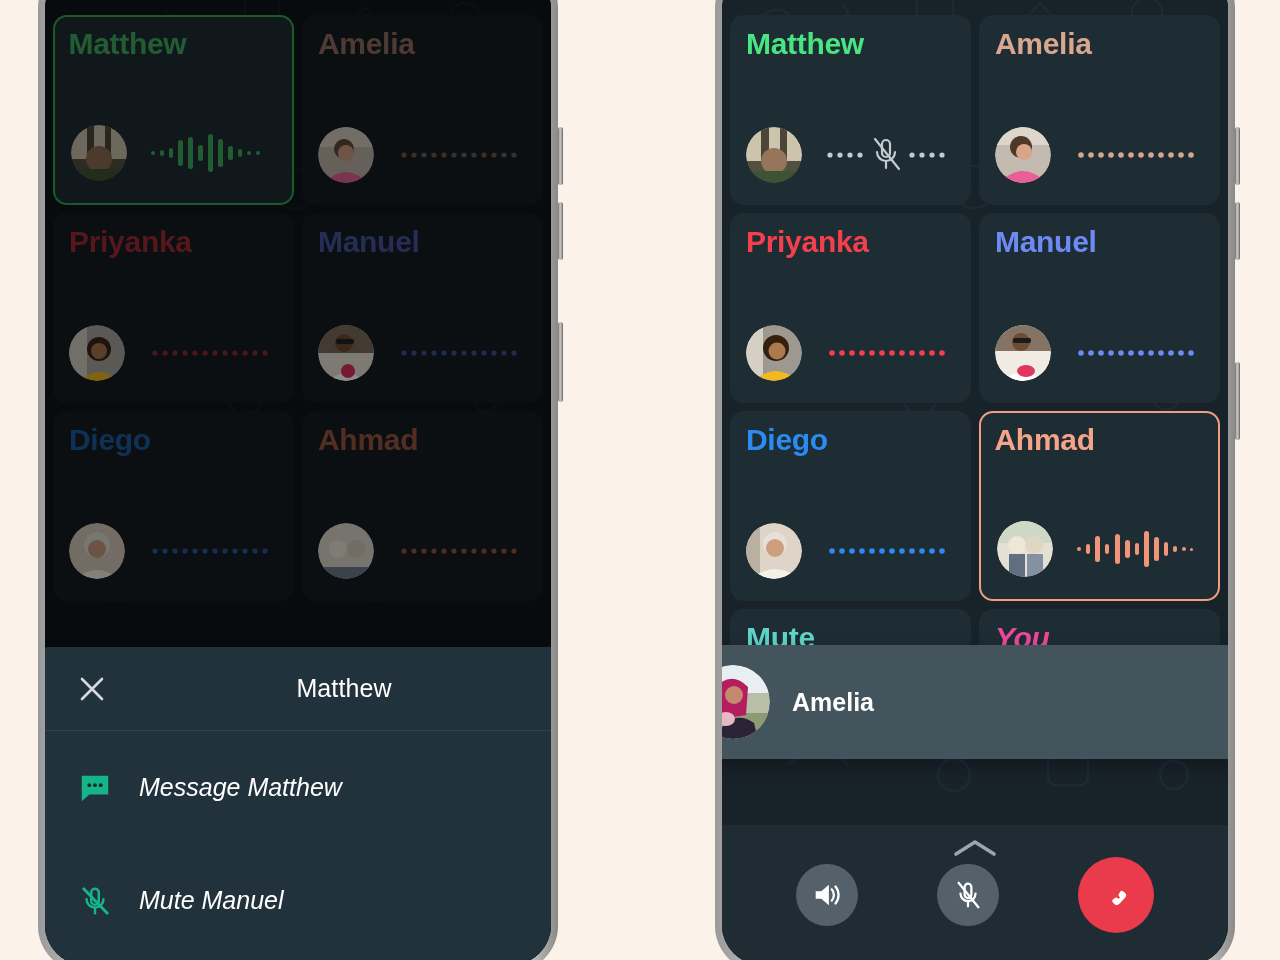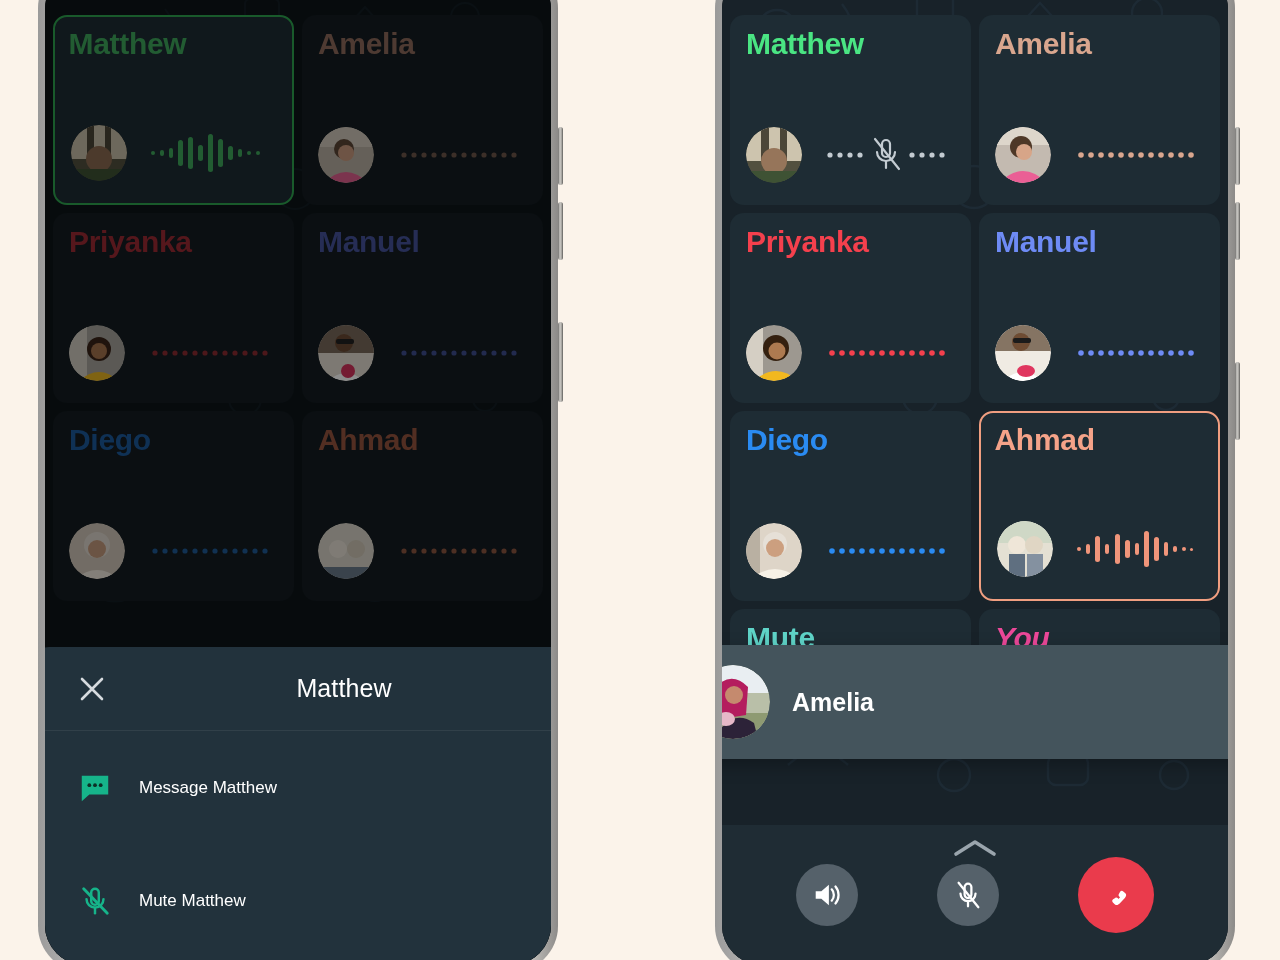--- a/index.html
+++ b/index.html
@@ -90,21 +90,21 @@
   }
   .sheet-title {
     width: 100%; text-align: center; color: #fff;
     font-size: 25px; letter-spacing: .1px; padding-left: 14px;
   }
   .sheet-item {
     display: flex; align-items: center; gap: 26px;
     padding: 0 46px; height: 113px;
   }
   .sheet-item .s-icon { width: 36px; height: 36px; flex: 0 0 36px; display:flex; align-items:center; justify-content:center; }
-  .sheet-item .s-label { color: #fff; font-size: 17px; }
+  .sheet-item .s-label { color: #fff; font-size: 25px; font-style: italic; }
 
   
   .toast {
     position: absolute; left: -52px; top: 676px; width: 617px;
     background: #44545C;
     border-radius: 16px;
     padding: 20px 22px 20px 26px;
     display: flex; align-items: center; gap: 22px;
     z-index: 50;
     box-shadow: 0 6px 18px rgba(0,0,0,.28);
@@ -443,21 +443,21 @@
               <span class="s-icon">
                 <svg viewBox="0 0 36 36" width="34" height="34">
                   <g fill="none" stroke="#16B48A" stroke-width="2.6" stroke-linecap="round">
                     <path d="M18 5 a4 4 0 0 1 4 4 v9 a4 4 0 0 1 -8 0 v-9 a4 4 0 0 1 4 -4 z"></path>
                     <path d="M9 16 a9 9 0 0 0 18 0"></path>
                     <path d="M18 25 v6"></path>
                     <path d="M6 5 L31 31" stroke="#16B48A" stroke-width="3"></path>
                   </g>
                 </svg>
               </span>
-              <span class="s-label">Mute Matthew</span>
+              <span class="s-label">Mute Manuel</span>
             </div>
           </div>
 
         </div>
       </div>
     </div>
   </div>
 
   <div class="phone" style="left:715px; top:-38px; width:520px; height:1010px;">
     <div class="phone-body">

